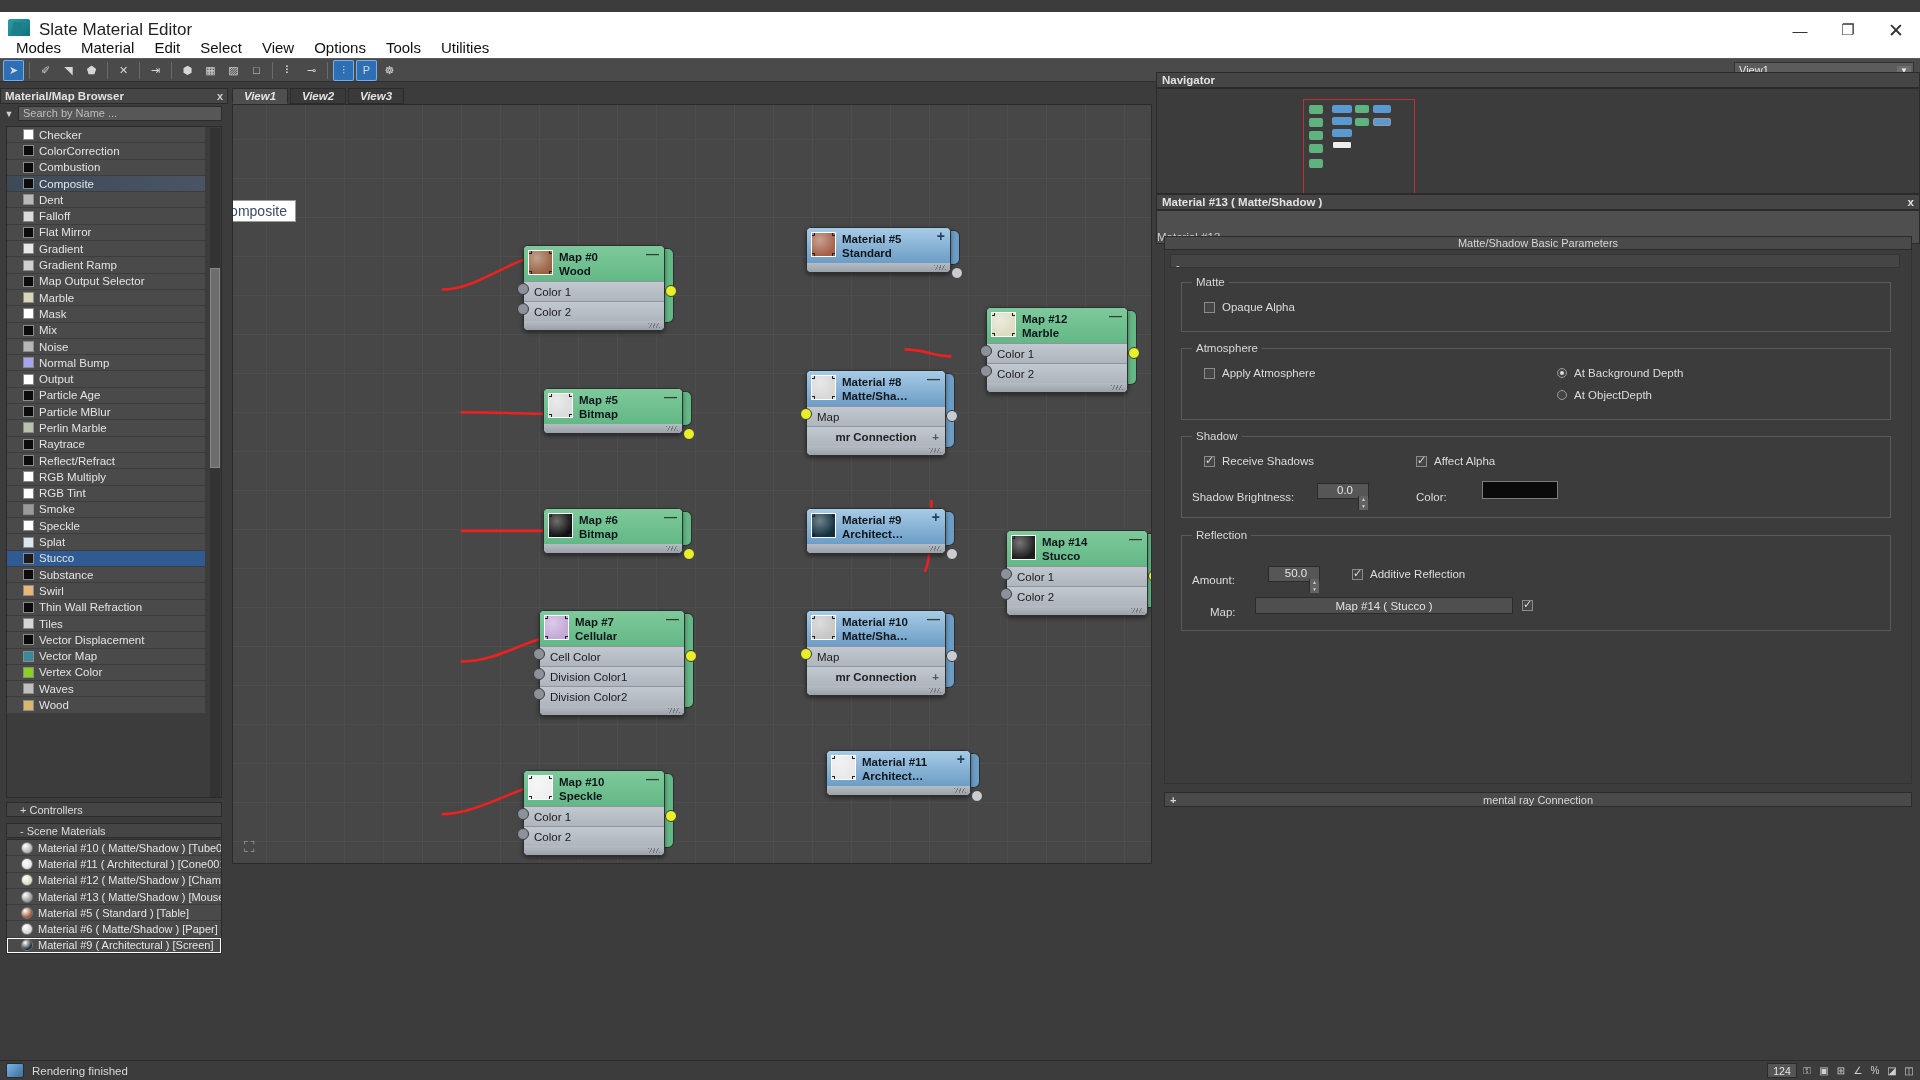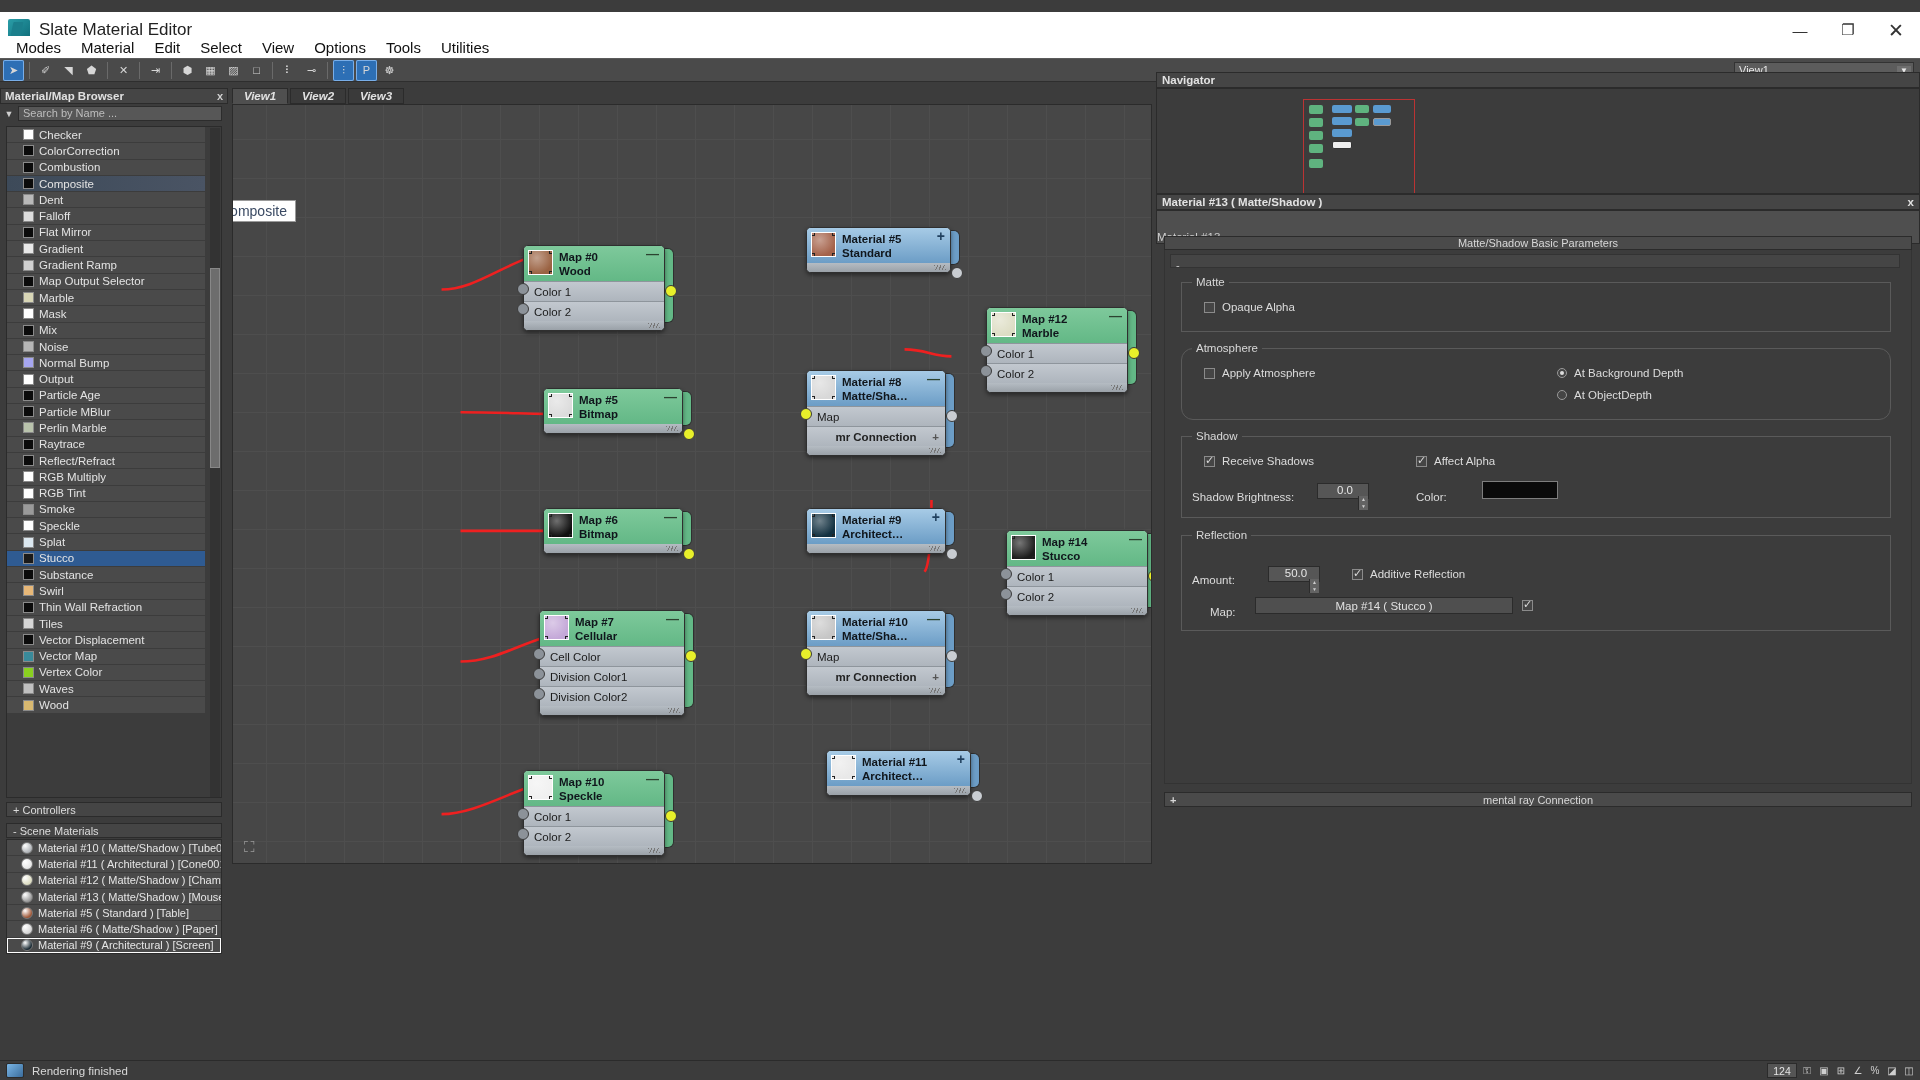--- a/index.html
+++ b/index.html
@@ -55,21 +55,21 @@
     border-bottom:1px solid #3c3c3c; padding-left:16px;}
   .maprow.selA{ background:linear-gradient(90deg,#3d4a59,#4a5464); }
   .maprow.selB{ background:#2f5b92; }
   .swatch{ width:11px; height:11px; margin-right:5px; border:1px solid #8a8a8a; flex:none;}
   .maprow span{ font-size:11.5px; color:#e3e3e3; white-space:nowrap; }
   .vscroll{ position:absolute; right:1px; top:1px; width:10px; height:670px; background:#333;}
   .vthumb{ position:absolute; left:0; width:10px; background:#6d6d6d; border:1px solid #888;}
 
   .grpbar{ position:absolute; left:6px; top:714px; width:216px; height:15px;
     background:#454545; border:1px solid #2b2b2b; font-size:11px; color:#dcdcdc;
-    display:flex; align-items:center; padding-left:6px;}
+    display:flex; align-items:center; padding-left:13px;}
   .grpbar2{ top:735px; }
   .scenelist{ position:absolute; left:6px; top:751px; width:216px; height:115px;
     background:#3c3c3c; border:1px solid #2b2b2b; overflow:hidden;}
   .scenerow{ height:16.3px; display:flex; align-items:center; background:#4a4a4a;
     border-bottom:1px solid #3c3c3c; padding-left:14px; }
   .scenerow.hl{ box-shadow: inset 0 0 0 1px #ffffff; }
   .ball{ width:12px; height:12px; border-radius:50%; margin-right:5px; flex:none;
     border:1px solid #777;}
   .scenerow span{ font-size:11px; color:#e5e5e5; white-space:nowrap; }
 
@@ -797,21 +797,21 @@
     </div>
 
     <div class="fieldset" style="left:16px; top:32px; width:710px; height:50px;">
       <span class="fslabel">Matte</span>
       <div style="position:absolute;left:22px;top:18px;display:flex;align-items:center;gap:7px;">
         <span class="cb"></span>
         <span class="lbl">Opaque Alpha</span>
       </div>
     </div>
 
-    <div class="fieldset" style="left:16px; top:98px; width:710px; height:72px;border-radius:12px;">
+    <div class="fieldset" style="left:16px; top:98px; width:710px; height:72px;">
       <span class="fslabel">Atmosphere</span>
       <div style="position:absolute;left:22px;top:18px;display:flex;align-items:center;gap:7px;">
         <span class="cb"></span>
         <span class="lbl">Apply Atmosphere</span>
       </div>
       <div style="position:absolute;left:375px;top:18px;display:flex;align-items:center;gap:7px;">
         <span class="radio on"></span>
         <span class="lbl">At Background Depth</span>
       </div>
       <div style="position:absolute;left:375px;top:40px;display:flex;align-items:center;gap:7px;">

